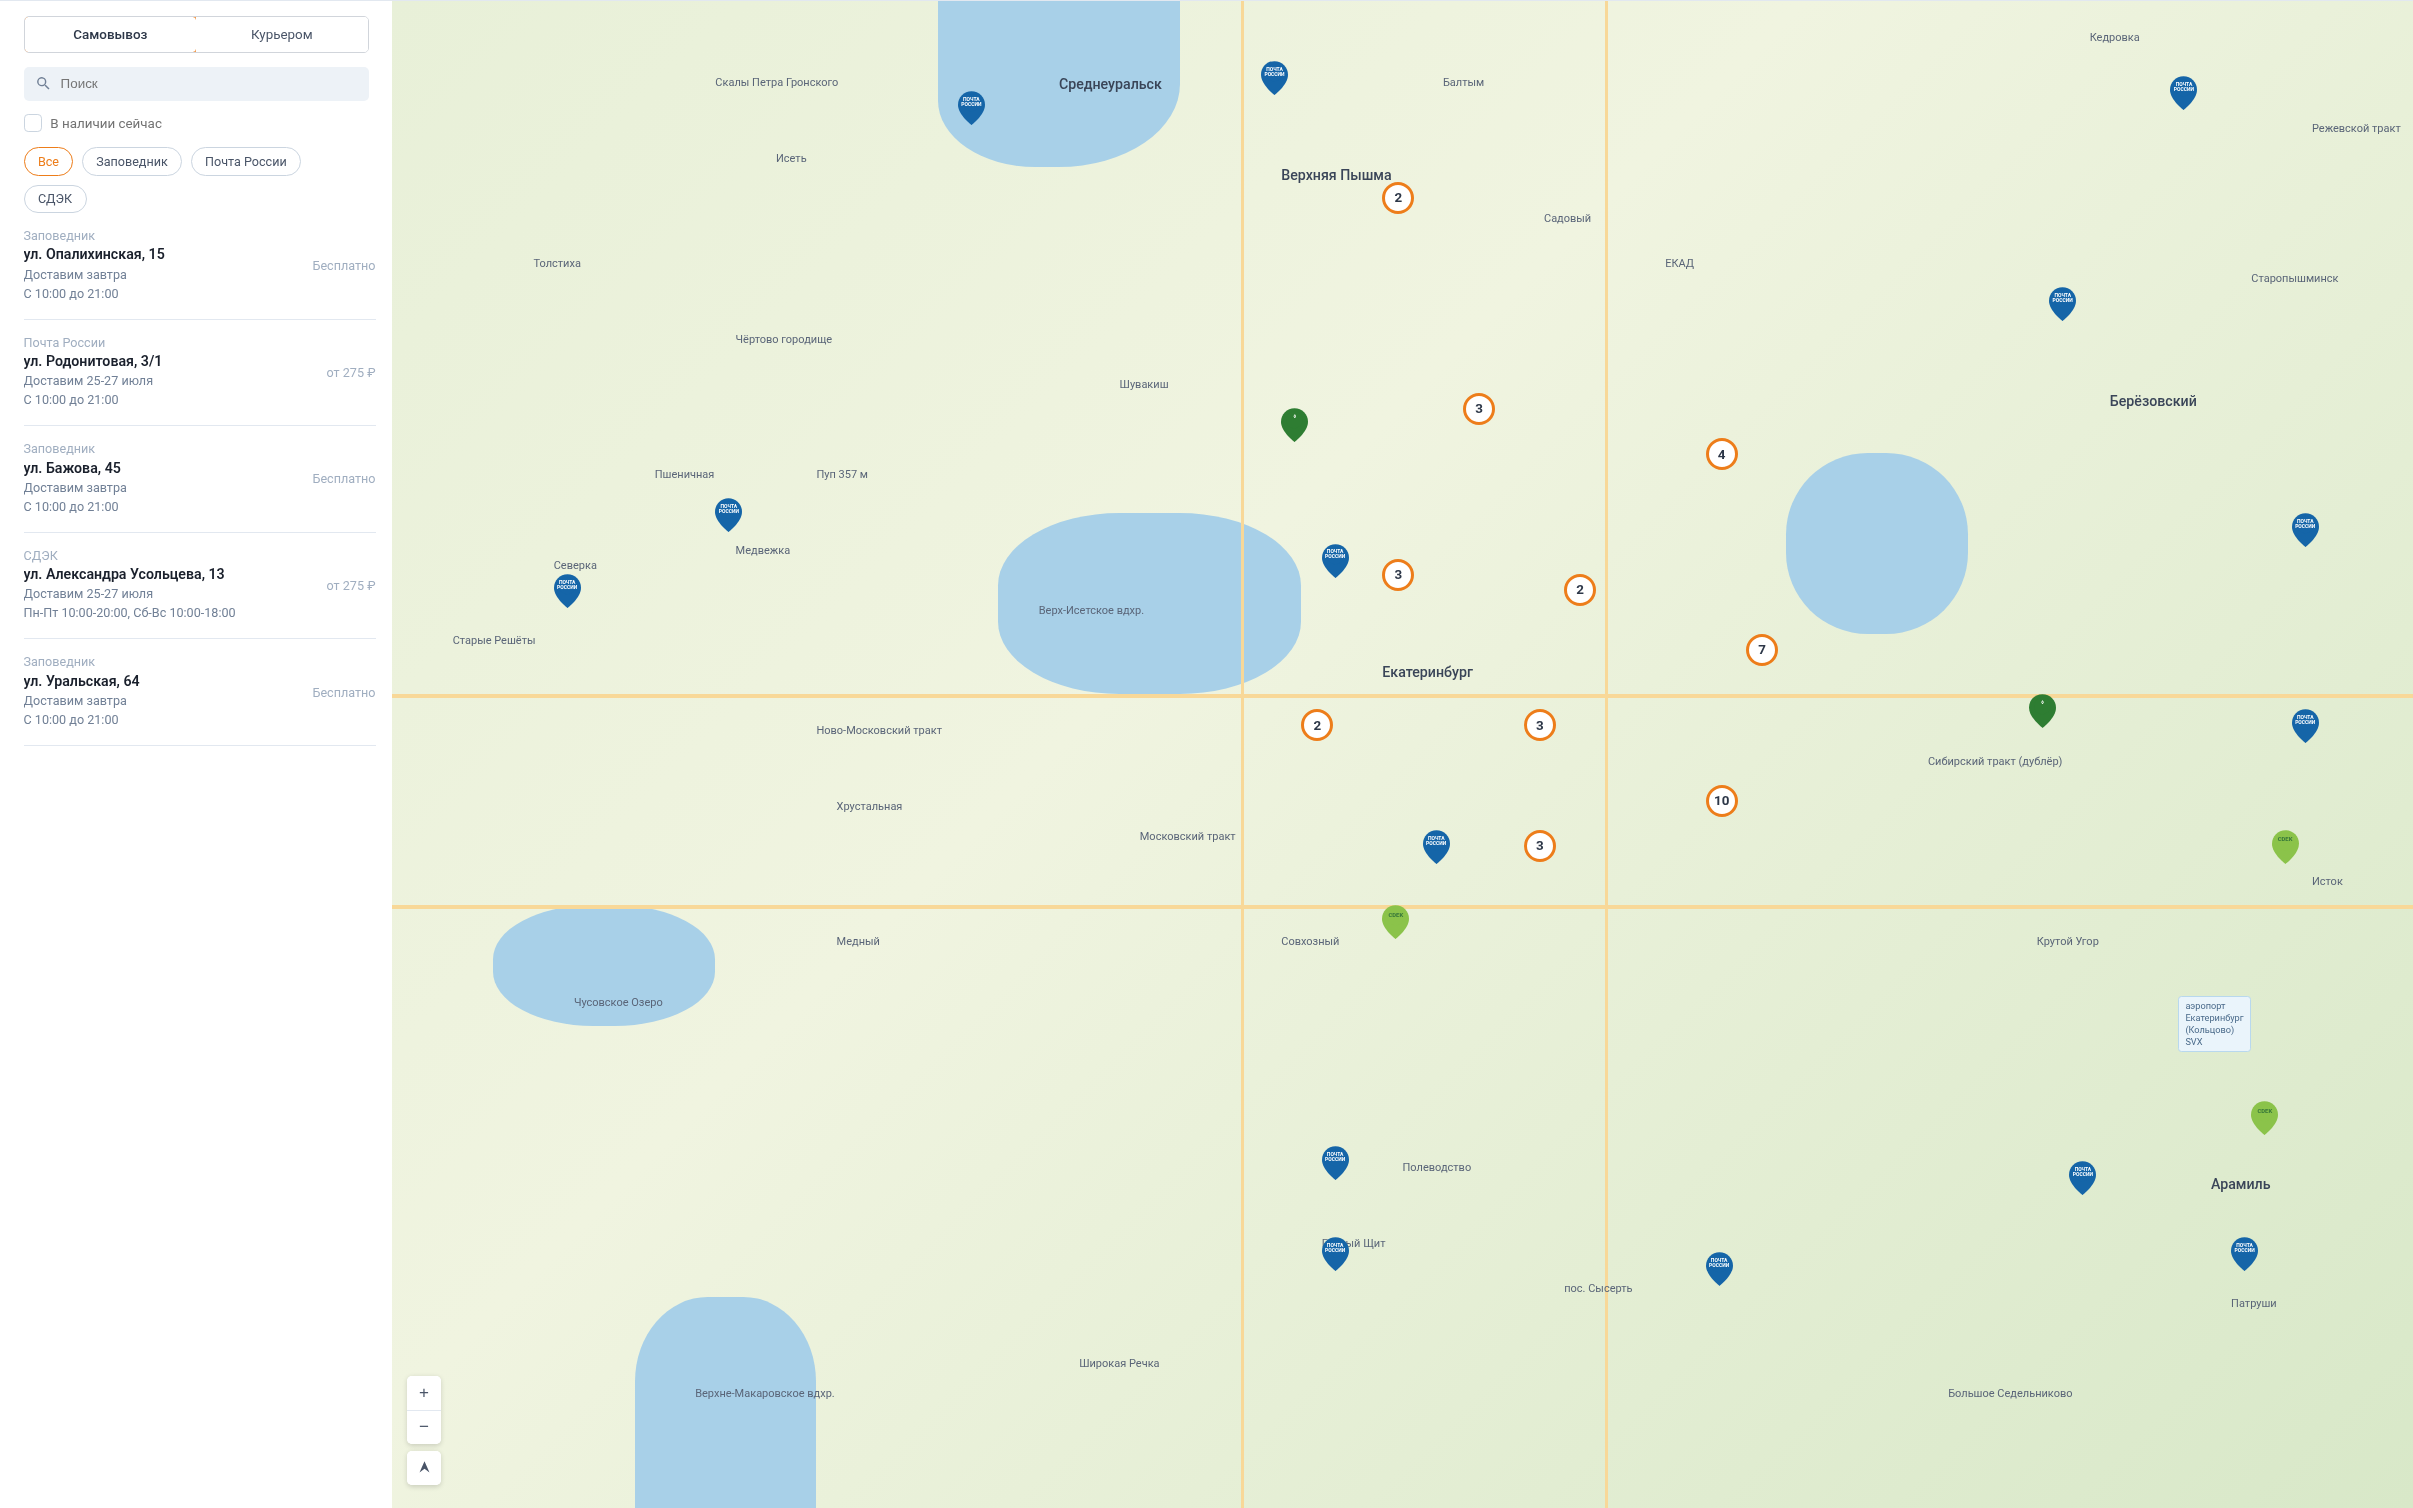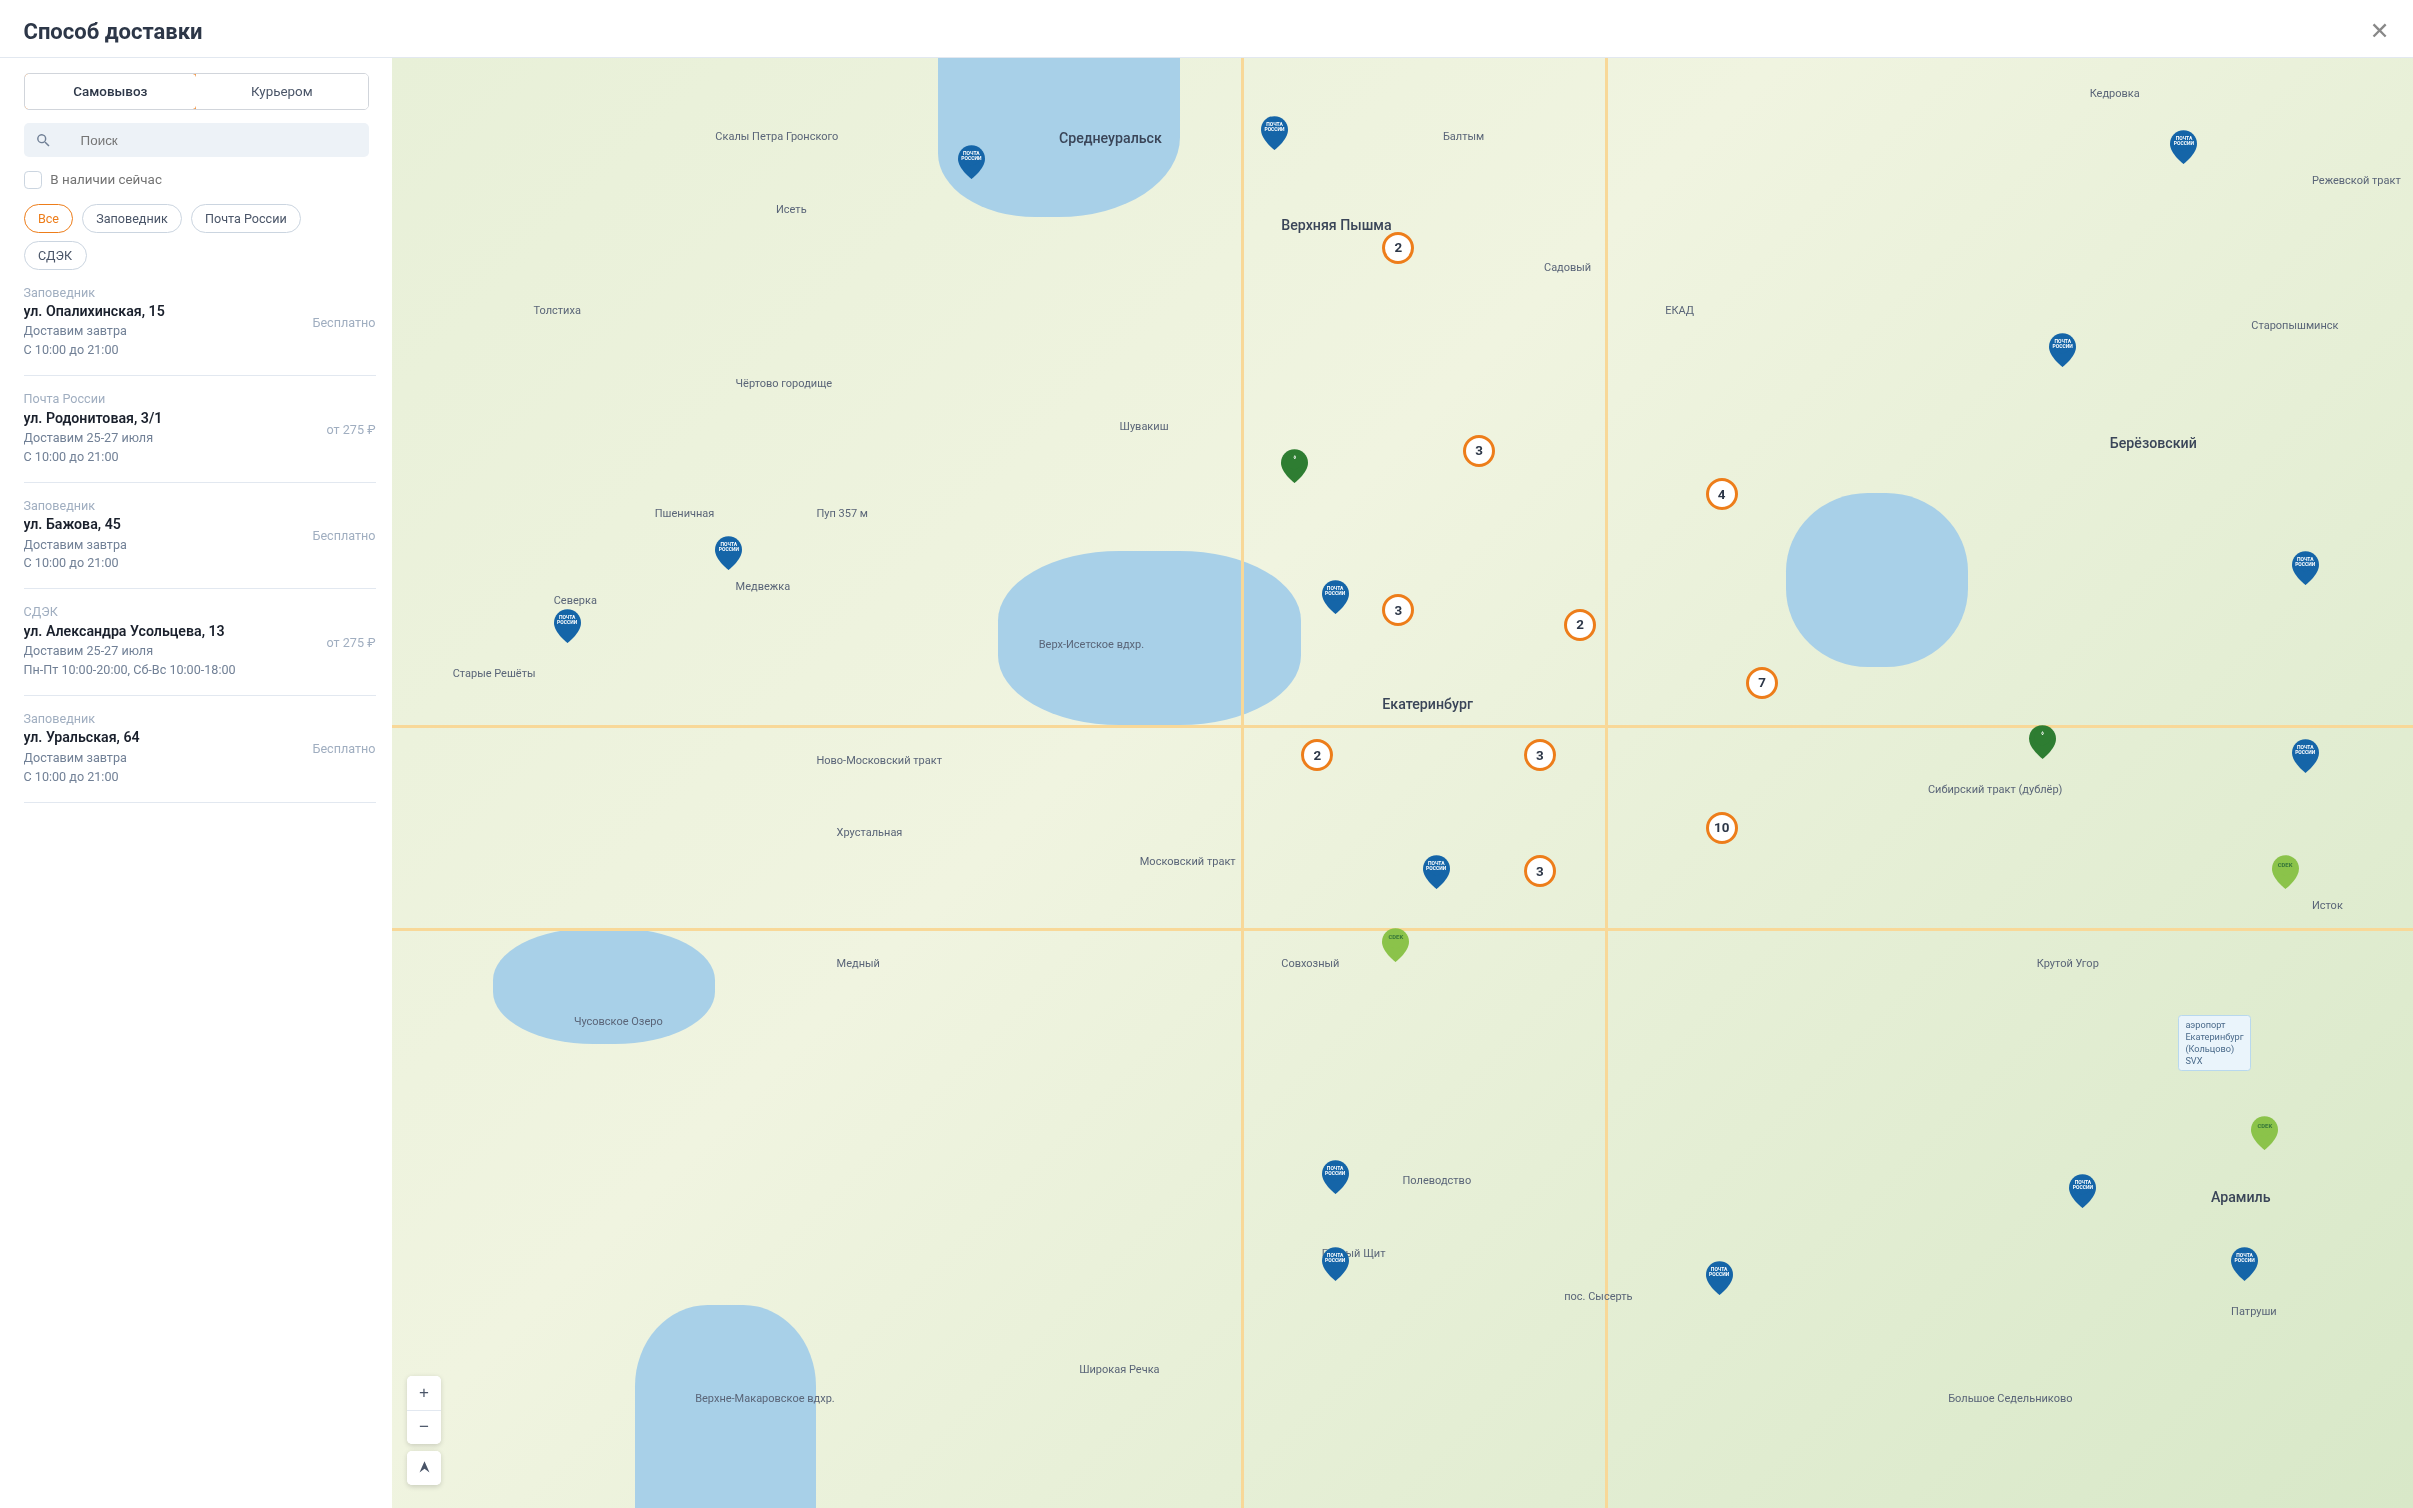--- a/index.html
+++ b/index.html
@@ -7,21 +7,21 @@
 .modal { width: 100%; height: 100vh; display: flex; flex-direction: column; }
 .header { display: flex; justify-content: space-between; align-items: center; padding: 17px 23.5px 11.7px; }
 .title { font-size: 22px; font-weight: 700; color: #2d3748; }
 .close { font-size: 23.5px; color: #888; cursor: pointer; background: none; border: none; }
 .body { display: flex; flex: 1; overflow: hidden; border-top: 0.8px solid #e2e8f0; }
 .left { width: 392px; padding: 15px 23.5px 0; display: flex; flex-direction: column; position: relative; }
 .tabs { display: flex; border: 0.8px solid #d1d5db; border-radius: 5px; overflow: hidden; margin-bottom: 13.4px; }
 .tab { flex: 1; padding: 10px; text-align: center; font-size: 13.4px; cursor: pointer; background: #fff; }
 .tab.active { border: 1.7px solid #ed7d1a; border-radius: 4.2px; margin: -0.8px; color: #2d3748; font-weight: 500; }
 .tab:not(.active) { color: #4a5568; }
-.search { display: flex; align-items: center; background: #edf2f7; border-radius: 5px; padding: 8.4px 11.7px; margin-bottom: 13.4px; gap: 20px; }
+.search { display: flex; align-items: center; background: #edf2f7; border-radius: 5px; padding: 8.4px 11.7px; margin-bottom: 13.4px; }
 .search svg { width: 17px; height: 17px; fill: #718096; margin-right: 8.4px; }
 .search input { border: none; background: transparent; font-size: 13.4px; outline: none; flex: 1; color: #4a5568; }
 .check-row { display: flex; align-items: center; margin-bottom: 15px; }
 .checkbox { width: 18.4px; height: 18.4px; border: 1.7px solid #cbd5e0; border-radius: 4.2px; margin-right: 8.4px; cursor: pointer; }
 .check-label { font-size: 13.4px; color: #737373; }
 .filters { display: flex; gap: 8.4px; margin-bottom: 3px; flex-wrap: wrap; }
 .filter { padding: 5.9px 13.4px; border: 0.8px solid #cbd5e0; border-radius: 15px; font-size: 12.6px; color: #4a5568; cursor: pointer; background: #fff; }
 .filter.active { border-color: #ed7d1a; color: #ed7d1a; }
 .list { flex: 1; overflow-y: auto; margin-right: -17px; padding-right: 10px; }
 .list::-webkit-scrollbar { width: 5.9px; }
@@ -47,24 +47,20 @@
 .map-controls { position: absolute; left: 15px; bottom: 23.5px; display: flex; flex-direction: column; gap: 6.7px; }
 .map-controls .group { background: #fff; border-radius: 5px; box-shadow: 0 1.7px 5px rgba(0,0,0,0.15); overflow: hidden; }
 .map-btn { width: 34px; height: 34px; display: flex; align-items: center; justify-content: center; font-size: 17px; color: #4a5568; cursor: pointer; background: #fff; border: none; }
 .map-btn + .map-btn { border-top: 0.8px solid #e2e8f0; }
 .airport-box { position: absolute; background: #eaf4fb; border: 0.8px solid #b8d8ee; border-radius: 3.4px; padding: 3.4px 6.7px; font-size: 9.2px; color: #4a6a8a; line-height: 1.3; }
 </style>
 </head>
 <body>
 
 <div class="modal">
-  <div class="header">
-    <div class="title">Способ доставки</div>
-    <button class="close">✕</button>
-  </div>
   <div class="body">
     <div class="left">
       <div class="tabs">
         <div class="tab active">Самовывоз</div>
         <div class="tab">Курьером</div>
       </div>
       <div class="search">
         <svg viewBox="0 0 24 24">
             <path d="M15.5 14h-.79l-.28-.27a6.5 6.5 0 1 0-.7.7l.27.28v.79l5 4.99L20.49 19l-4.99-5zm-6 0A4.5 4.5 0 1 1 14 9.5 4.5 4.5 0 0 1 9.5 14z"></path>
           </svg>

